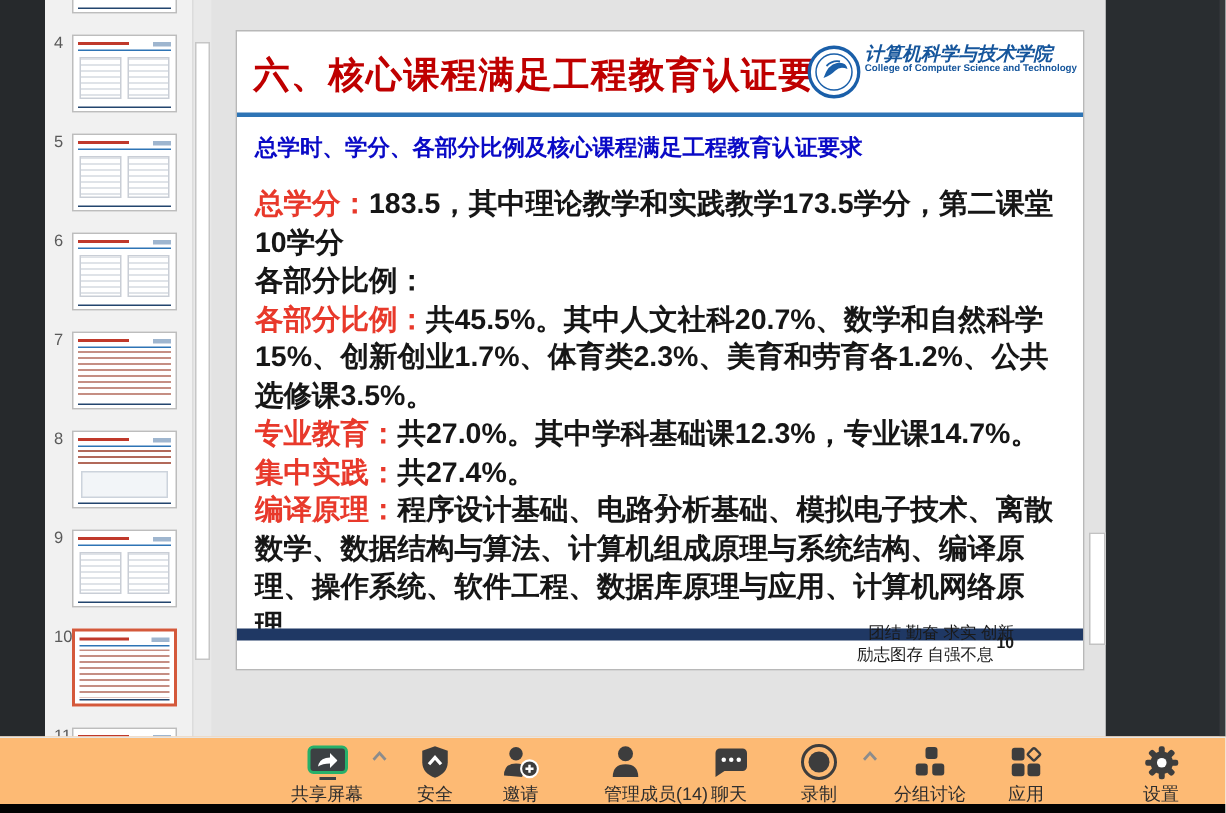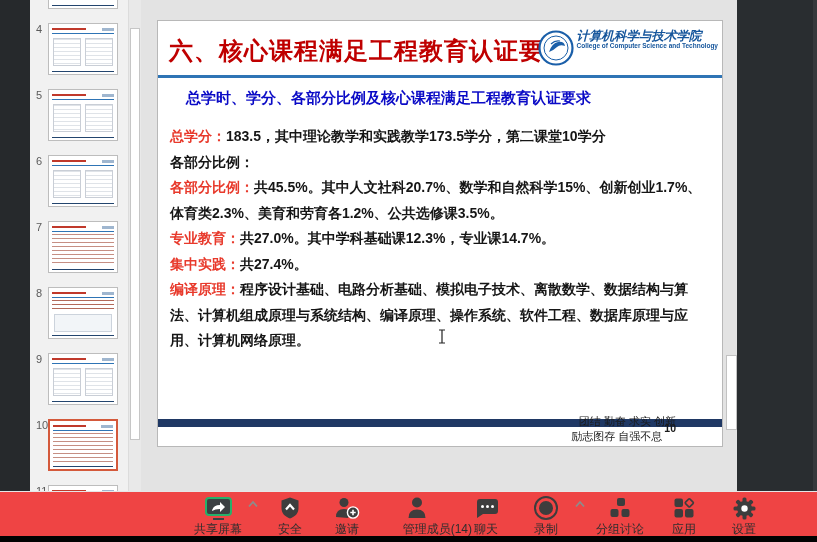--- a/index.html
+++ b/index.html
@@ -53,36 +53,36 @@
   .slide { position:absolute; left:16px; top:20px; width:566px; height:427px; background:#fff; border:1px solid #b8b8b8; }
 
   .slide-title-row { position:relative; height:54px; padding:7px 4px 0 11px; }
   .slide-title { font-size:24px; font-weight:bold; color:#bf0000; letter-spacing:1px; line-height:46px; white-space:nowrap; }
   .slide-logo { position:absolute; right:4px; top:9px; display:flex; align-items:flex-start; gap:3px; }
   .logo-text-col { display:flex; flex-direction:column; line-height:1.05; }
   .logo-cn { font-family:"Liberation Serif",serif; font-style:italic; font-weight:bold; font-size:12.5px; color:#16569c; white-space:nowrap; }
   .logo-en { font-size:6.5px; font-weight:bold; color:#16569c; white-space:nowrap; }
   .blue-rule { height:3px; background:#2e74b5; }
 
-  .slide-subtitle { margin:11px 28px 0; font-size:15px; font-weight:bold; color:#0a0ac6; }
-  .slide-body { margin:16px 12px 0; font-size:14px; line-height:25.5px; font-weight:bold; color:#161616; }
+  .slide-subtitle { margin:11px 12px 0; font-size:15px; font-weight:bold; color:#0a0ac6; }
+  .slide-body { margin:16px 12px 0; font-size:19px; line-height:25.5px; font-weight:bold; color:#161616; }
   .slide-body .kw { color:#e8392b; }
 
   .navy-bar { position:absolute; left:0; right:0; bottom:19px; height:8px; background:#1f3864; }
   .slide-footer { position:absolute; left:26px; right:46px; bottom:2px; display:flex; justify-content:space-between; align-items:flex-end; font-size:11px; color:#1a1a1a;flex-direction:column; }
   .page-num { display:inline-block; font-size:10.5px; font-weight:bold; transform:translateY(-8px); margin-left:2px; }
 
   
   .main-scroll-thumb { position:absolute; left:585px; top:355px; width:11px; height:75px; background:#fff; border:1px solid #c2c2c2; }
 
   
   .ibeam { position:absolute; left:437px; top:329px; z-index:5; }
 
   
-  .toolbar { position:absolute; left:0; top:491px; width:817px; height:45px; background:#ef4444; border-top:1px solid #e6e6e6; }
+  .toolbar { position:absolute; left:0; top:491px; width:817px; height:45px; background:#fdba74; border-top:1px solid #e6e6e6; }
   .tb-btn { position:absolute; top:3px; width:84px; text-align:center; cursor:pointer; }
   .tb-btn.wide { width:110px;text-align:right; }
   .tb-icon { height:26px; display:flex; align-items:center; justify-content:center; }
   .tb-label { font-size:12px; color:#2e2e2e; margin-top:0; white-space:nowrap; }
   .tb-caret { position:absolute; top:8px; }
   svg .dk { fill:#3d3d3d; }
   .screen-wrap { display:flex; flex-direction:column; align-items:center; }
   .screen-box { width:27px; height:19px; background:#3c4043; border:2px solid #27b06a; border-radius:4px; display:flex; align-items:center; justify-content:center; }
   .screen-stand { width:11px; height:2px; background:#3c4043; margin-top:2px; }
 
@@ -350,21 +350,21 @@
       <svg width="24" height="24" viewBox="0 0 24 24">
         <rect class="dk" x="2.5" y="2.5" width="8.5" height="8.5" rx="2"></rect>
         <rect class="dk" x="2.5" y="13" width="8.5" height="8.5" rx="2"></rect>
         <rect class="dk" x="13" y="13" width="8.5" height="8.5" rx="2"></rect>
         <rect x="14.2" y="3.7" width="6.3" height="6.3" rx="1" fill="none" stroke="#3d3d3d" stroke-width="1.6" transform="rotate(45 17.3 6.8)"></rect>
       </svg>
     </div>
     <div class="tb-label">应用</div>
   </div>
 
-  <div class="tb-btn" style="left:702px">
+  <div class="tb-btn" style="left:732px">
     <div class="tb-icon">
       <svg width="25" height="25" viewBox="0 0 25 25">
         <g fill="#3d3d3d">
           <rect x="10.5" y="1.5" width="4" height="22" rx="1.5"></rect>
           <rect x="10.5" y="1.5" width="4" height="22" rx="1.5" transform="rotate(45 12.5 12.5)"></rect>
           <rect x="10.5" y="1.5" width="4" height="22" rx="1.5" transform="rotate(90 12.5 12.5)"></rect>
           <rect x="10.5" y="1.5" width="4" height="22" rx="1.5" transform="rotate(135 12.5 12.5)"></rect>
           <circle cx="12.5" cy="12.5" r="7.5"></circle>
         </g>
         <circle cx="12.5" cy="12.5" r="3.2" fill="#fff"></circle>

